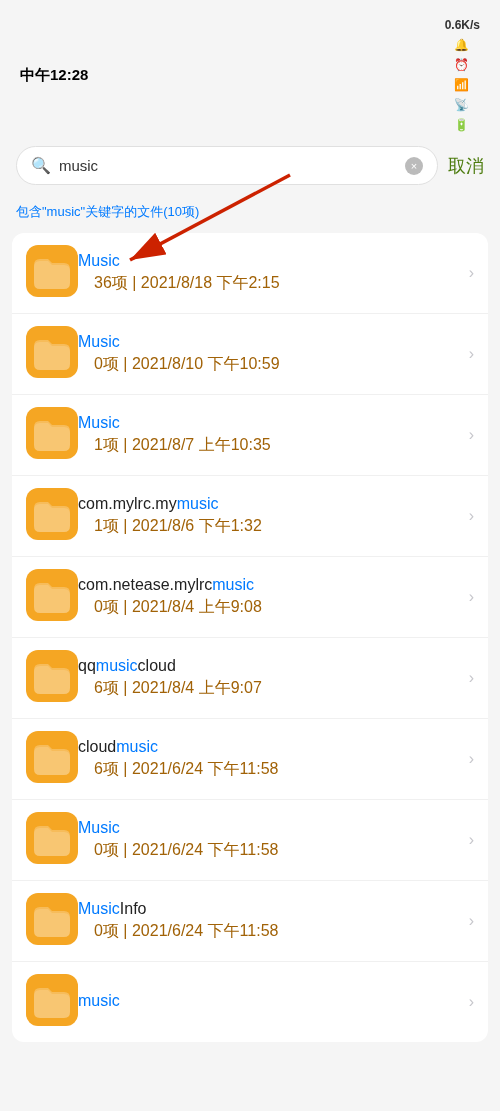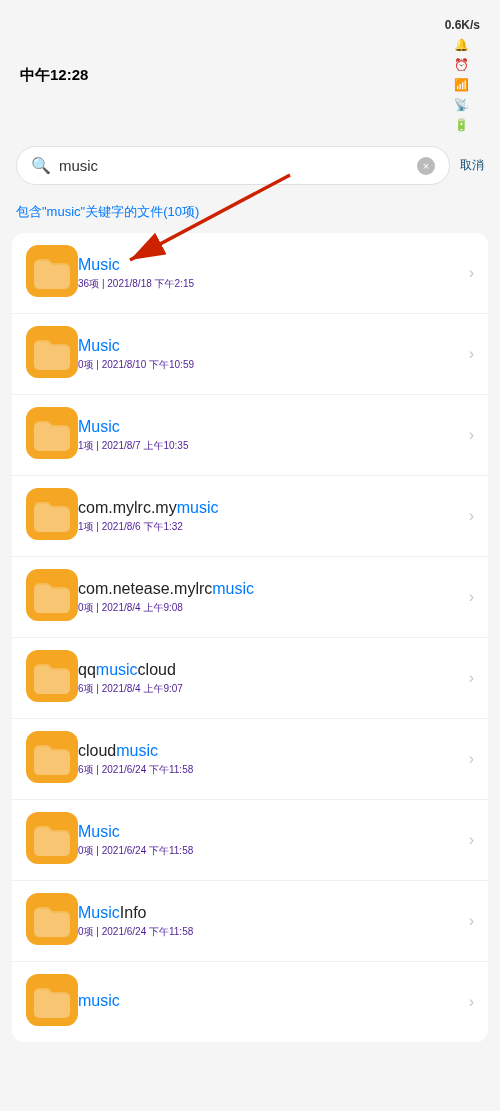--- a/index.html
+++ b/index.html
@@ -77,22 +77,22 @@
       background: #bbb;
       border-radius: 50%;
       display: flex;
       align-items: center;
       justify-content: center;
       color: #fff;
       font-size: 11px;
     }
 
     .cancel-btn {
-      color: #0c4a6e;
-      font-size: 12px;
+      color: #4d7c0f;
+      font-size: 18px;
       cursor: pointer;
       white-space: nowrap;
     }
 
     
     .section-header {
       padding: 10px 16px 8px;
       font-size: 13px;
       color: #007AFF;
     }
@@ -133,22 +133,23 @@
       color: #222;
       margin-bottom: 3px;
       font-weight: 400;
     }
 
     .file-name .highlight {
       color: #007AFF;
     }
 
     .file-meta {
-      font-size: 10px;
-      color: #4c1d95;
+      font-size: 16px;
+      color: #a16207;
+      padding-left: 16px;
     }
 
     .chevron {
       color: #c7c7cc;
       font-size: 16px;
       margin-left: 8px;
     }
 
     .arrow-svg {
       position: absolute;

